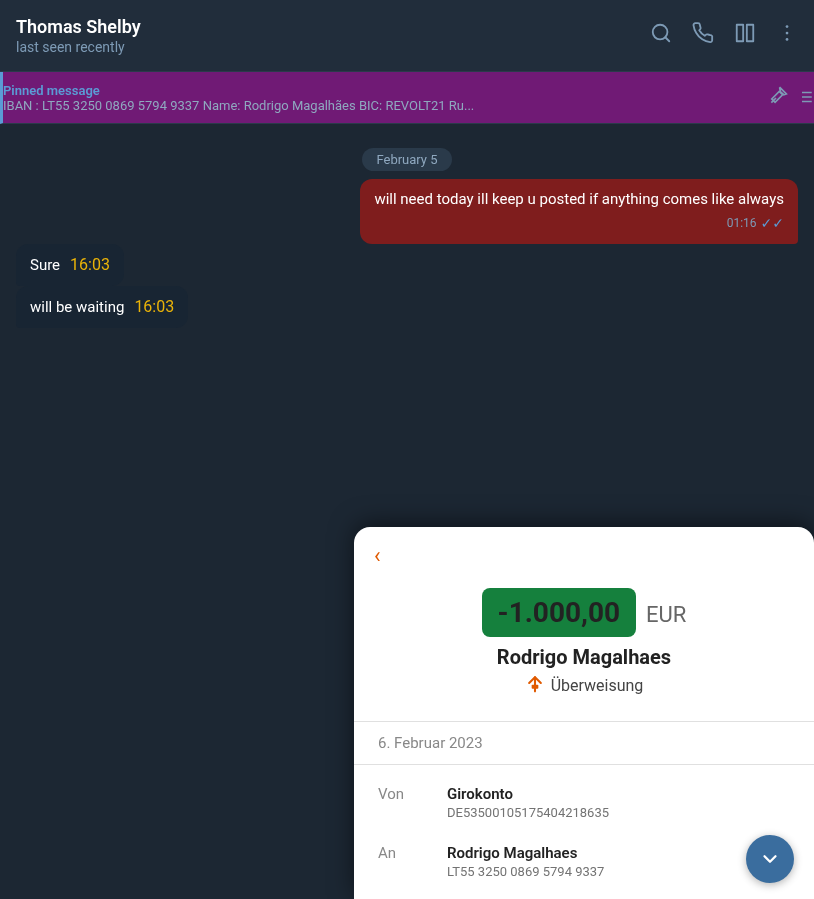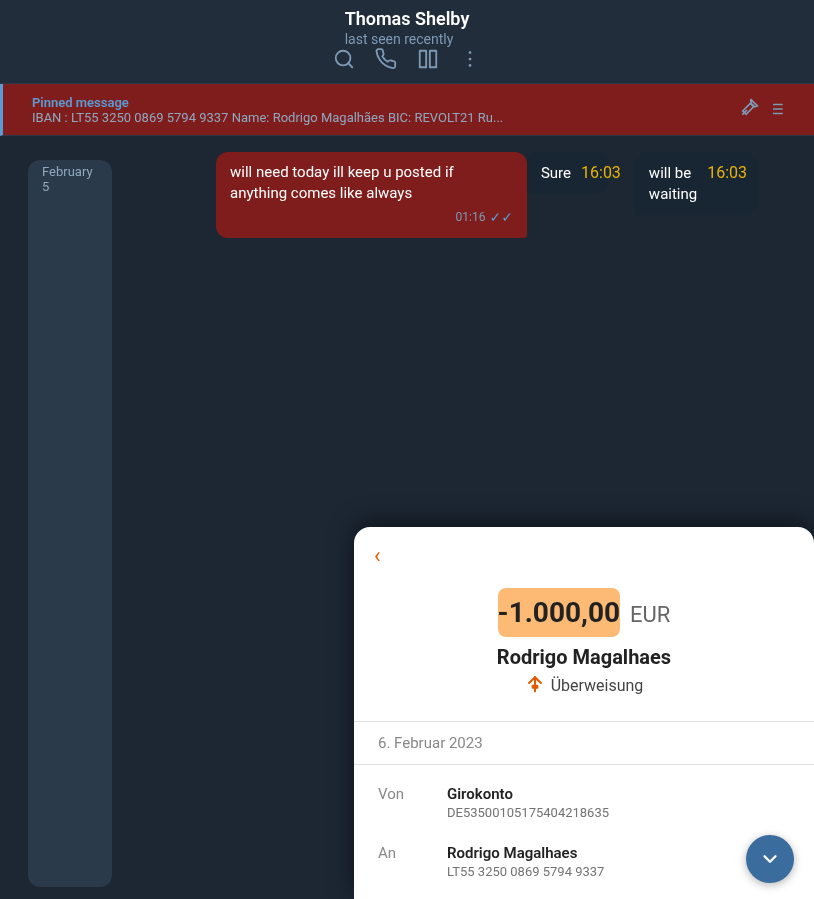--- a/index.html
+++ b/index.html
@@ -12,23 +12,22 @@
       overflow: hidden;
       position: relative;
     }
 
     
     .header {
       display: flex;
       align-items: center;
       padding: 8px 16px;
       background: #212d3b;
-      height: 84px;
+      height: 72px;
       border-bottom: 1px solid #2a3a4a;
-      flex-direction: column;
     }
     .header-info {
       flex: 1;
     }
     .header-name {
       font-size: 18px;
       font-weight: 600;
       color: #fff;
     }
     .header-status {
@@ -44,22 +43,22 @@
     .header-icon {
       color: #7d9ab5;
       font-size: 22px;
       cursor: pointer;
     }
 
     
     .pinned-bar {
       display: flex;
       align-items: center;
-      padding: 8px 29px;
-      background: #7f1d1d;
+      padding: 8px 0;
+      background: #701a75;
       border-bottom: 1px solid #2a3a4a;
       border-left: 3px solid #5b9bd5;
       min-height: 52px;
     }
     .pinned-content {
       flex: 1;
     }
     .pinned-title {
       font-size: 13px;
       color: #5b9bd5;
@@ -76,25 +75,24 @@
     .pinned-icon {
       color: #7d9ab5;
       font-size: 18px;
       margin-left: 8px;
     }
 
     
     .chat-area {
       padding: 16px 16px;
       display: flex;
-      flex-direction: row;
+      flex-direction: column;
       gap: 0;
       overflow-y: auto;
       height: calc(899px - 72px - 52px);
-      margin-left: 12px;
     }
 
     
     .date-separator {
       display: flex;
       justify-content: center;
       margin: 8px 0;
     }
     .date-badge {
       background: #2a3a4a;
@@ -185,23 +183,23 @@
     }
 
     .card-amount-row {
       display: flex;
       align-items: baseline;
       justify-content: center;
       gap: 10px;
       margin: 16px 0 8px;
     }
     .card-amount {
-      background: #fdba74;
+      background: #15803d;
       border-radius: 8px;
-      padding: 8px 0;
+      padding: 8px 16px;
       font-size: 28px;
       font-weight: 700;
       color: #222;
     }
     .card-currency {
       font-size: 22px;
       color: #666;
       font-weight: 400;
     }
 

